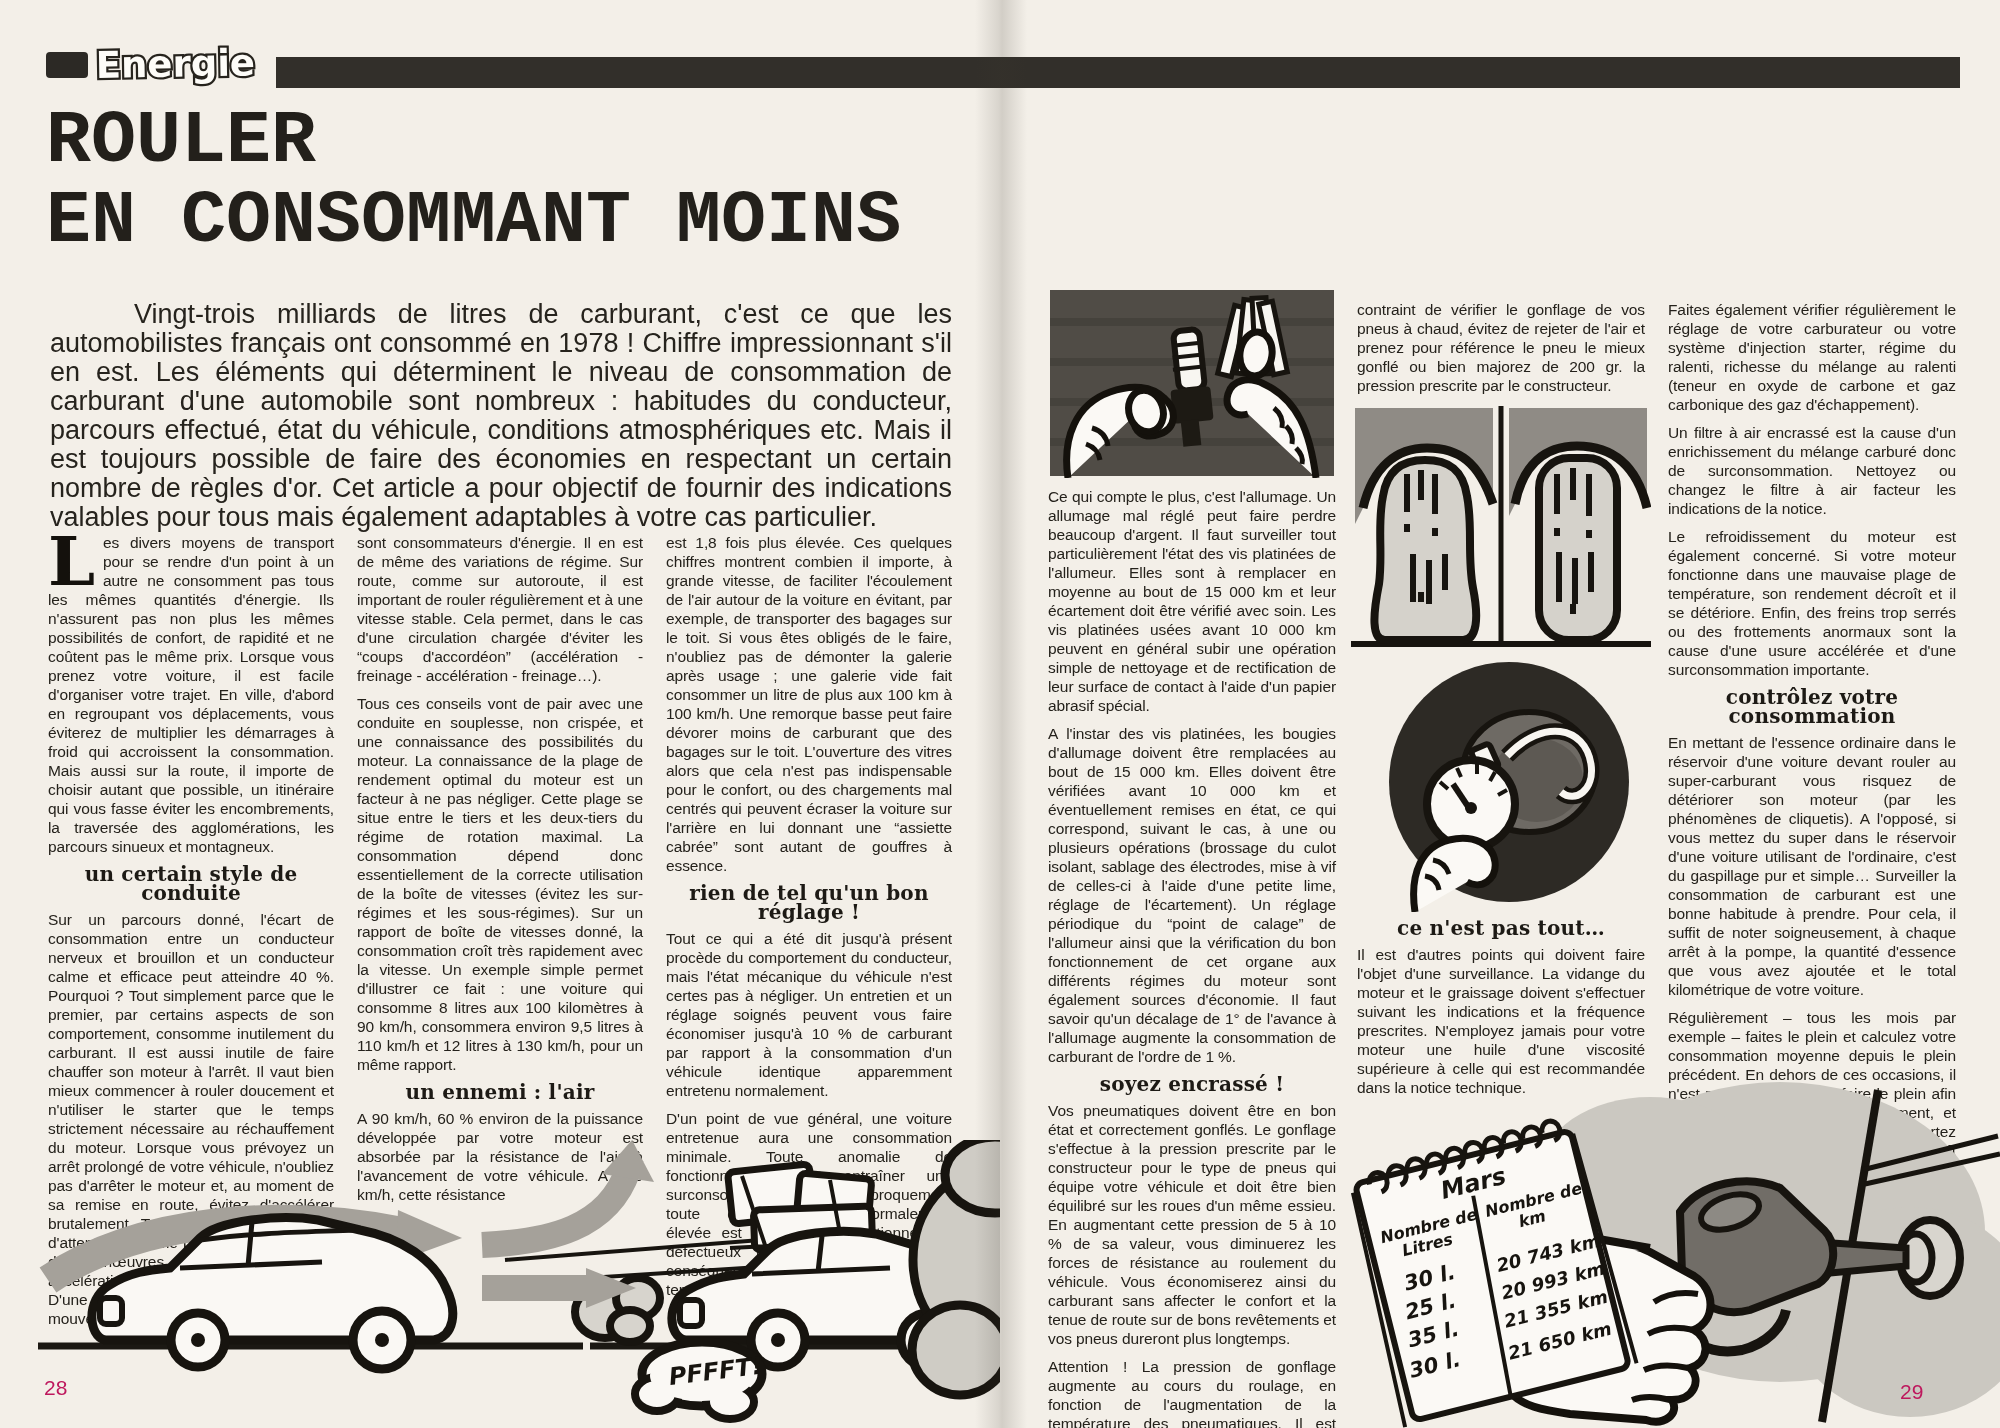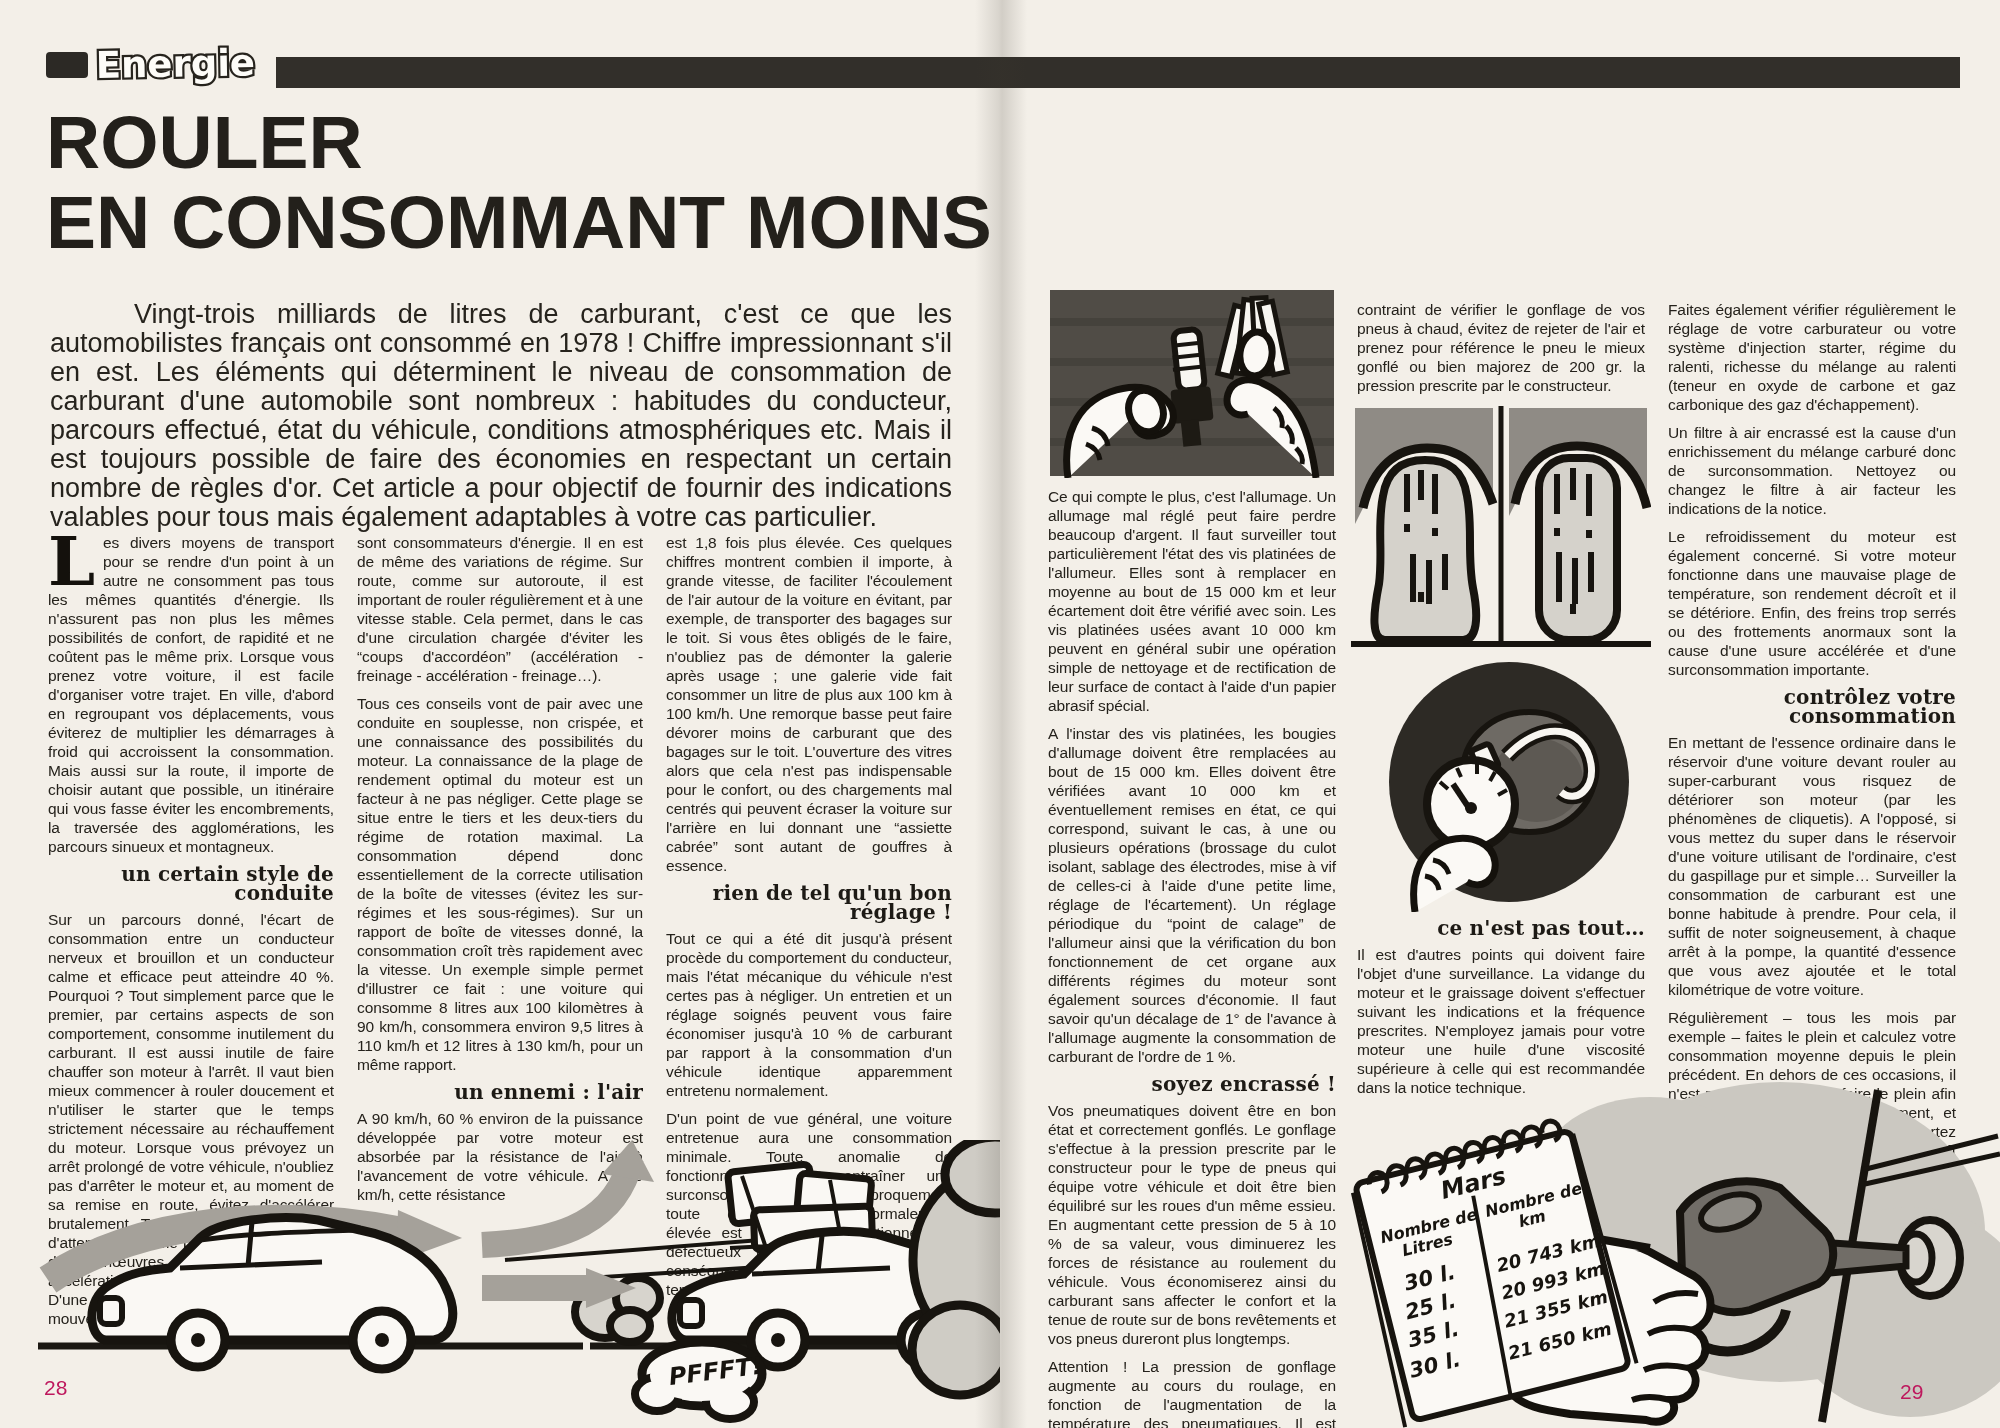--- a/index.html
+++ b/index.html
@@ -2,28 +2,28 @@
 <html><head>
 <meta charset="utf-8">
 <style>
   html,body{margin:0;padding:0;background:#6f6c68;}
   .spread{position:relative;width:2000px;height:1428px;background:#f3efe8;overflow:hidden;
           font-family:"Liberation Sans",sans-serif;color:#262319;}
   .spread::after{content:"";position:absolute;left:975px;top:0;width:52px;height:100%;pointer-events:none;
           background:linear-gradient(90deg,rgba(0,0,0,0) 0%,rgba(60,55,45,.14) 45%,rgba(60,55,45,.18) 52%,rgba(0,0,0,0) 100%);}
   .abs{position:absolute;}
   .bar{background:#322f2a;height:31px;}
-  .pagetitle{font-family:Liberation Sans, sans-serif;font-weight:800;font-size:75px;line-height:80px;
+  .pagetitle{font-family:Liberation Mono, monospace;font-weight:800;font-size:75px;line-height:80px;
              letter-spacing:0px;color:#23201b;white-space:nowrap;}
   .intro{font-size:27px;line-height:29px;text-align:justify;color:#26231d;}
   .intro .indent{display:inline-block;width:84px;}
   .col{font-size:15.5px;line-height:19px;letter-spacing:-0.1px;text-align:justify;color:#24211b;}
   .col p{margin:0 0 9px 0;}
   .colhead{font-family:"DejaVu Serif",serif;font-weight:bold;font-size:20px;letter-spacing:.2px;
-           margin:7px 0 7px 0;color:#1d1a15;text-align:right;}
+           margin:7px 0 7px 0;color:#1d1a15;text-align:center;}
   .dropcap{float:left;font-family:"DejaVu Serif",serif;font-weight:bold;font-size:67px;line-height:54px;
            padding:2px 8px 0 0;color:#14110c;}
   .pagenum{font-size:21px;color:#be185d;}
   .endmark{display:inline-block;width:13px;height:13px;background:#17140f;float:right;margin-top:4px;}
   svg text{font-family:"DejaVu Sans",sans-serif;}
   .hand{font-style:italic;font-weight:bold;fill:#17140f;}
 </style>
 </head>
 <body>
 

